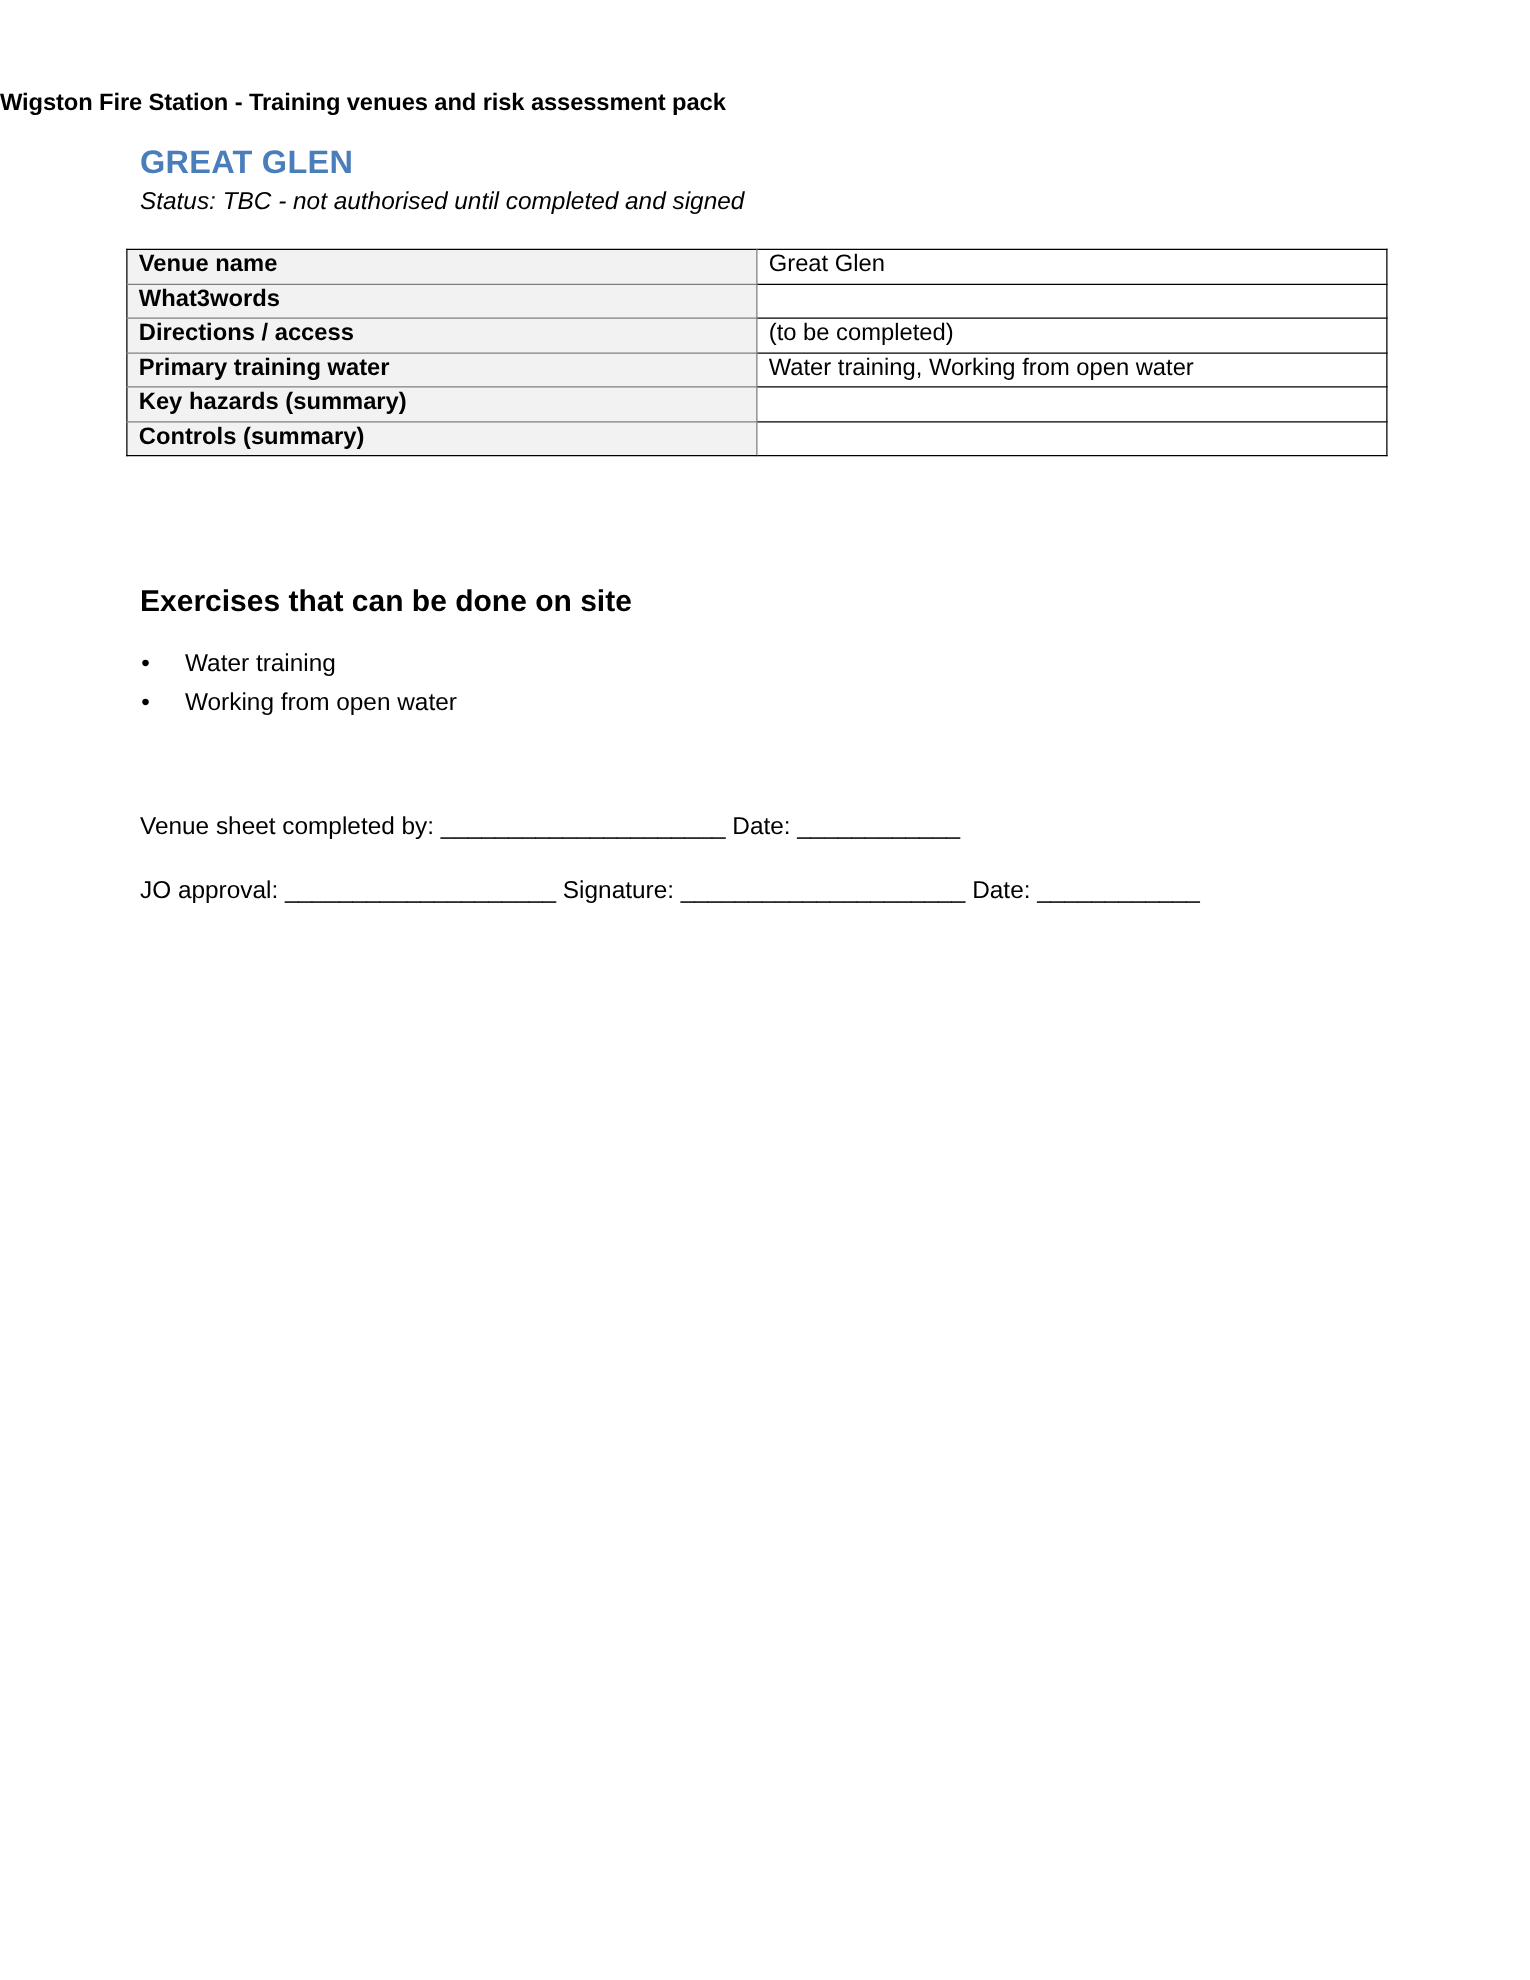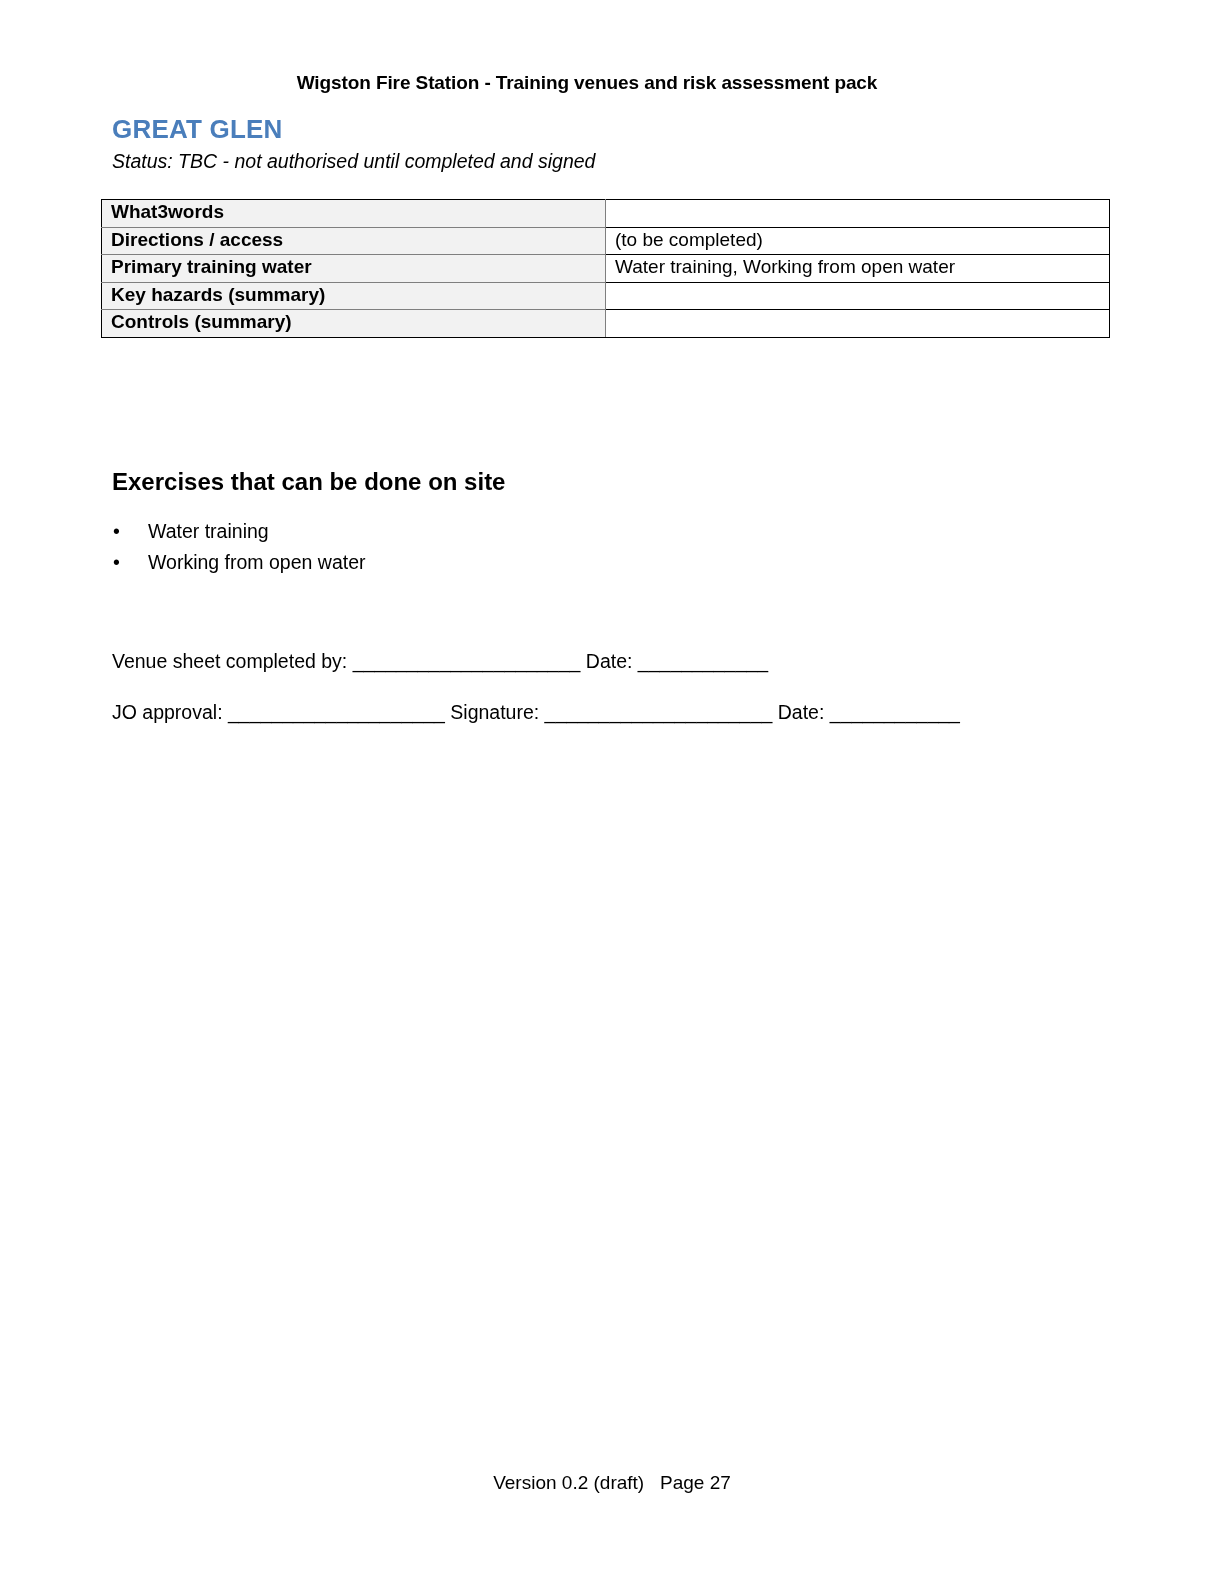--- a/index.html
+++ b/index.html
@@ -23,26 +23,24 @@
     height: 1584px;
     overflow: hidden;
   }
 
   
   .doc-header {
     position: absolute;
     left: 0;
     top: 72px;
     width: 1120px;
-    text-align: center;
     font-size: 19px;
     font-weight: bold;
     letter-spacing: -0.1px;
     color: #000;
-    margin-left: 27px;
   }
 
   
   .venue-heading {
     position: absolute;
     left: 112px;
     top: 114px;
     font-size: 26px;
     font-weight: bold;
     letter-spacing: 0.2px;
@@ -152,20 +150,24 @@
 <div class="page">
 
   <div class="doc-header">Wigston Fire Station - Training venues and risk assessment pack</div>
 
   <div class="venue-heading">GREAT GLEN</div>
 
   <div class="status-line">Status: TBC - not authorised until completed and signed</div>
 
   <table class="venue-table">
     <tbody>
+      <tr>
+        <td class="label-cell">Venue name</td>
+        <td class="value-cell">Great Glen</td>
+      </tr>
       <tr>
         <td class="label-cell">What3words</td>
         <td class="value-cell"></td>
       </tr>
       <tr>
         <td class="label-cell">Directions / access</td>
         <td class="value-cell">(to be completed)</td>
       </tr>
       <tr>
         <td class="label-cell">Primary training water</td>
@@ -192,15 +194,14 @@
     <li>
       <span class="bullet">•</span>
       <span>Working from open water</span>
     </li>
   </ul>
 
   <div class="sig-line sig-line-1">Venue sheet completed by: _____________________ Date: ____________</div>
 
   <div class="sig-line sig-line-2">JO approval: ____________________ Signature: _____________________ Date: ____________</div>
 
-  <div class="doc-footer">Version 0.2 (draft)   Page 27</div>
 
 </div>
 
 </body></html>

